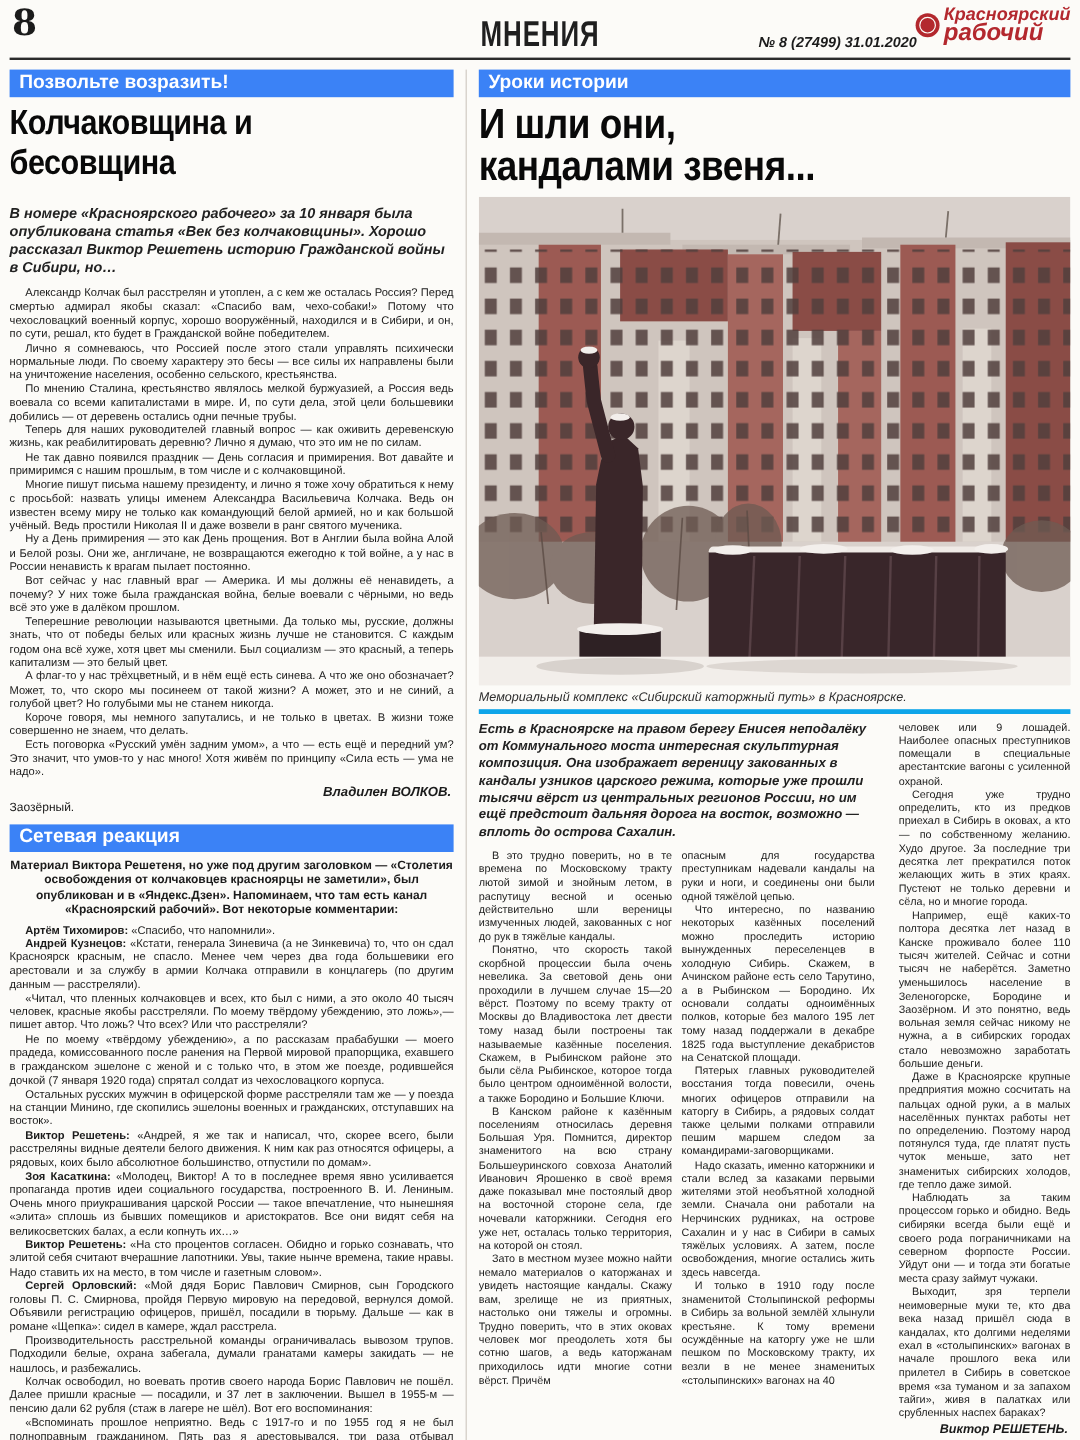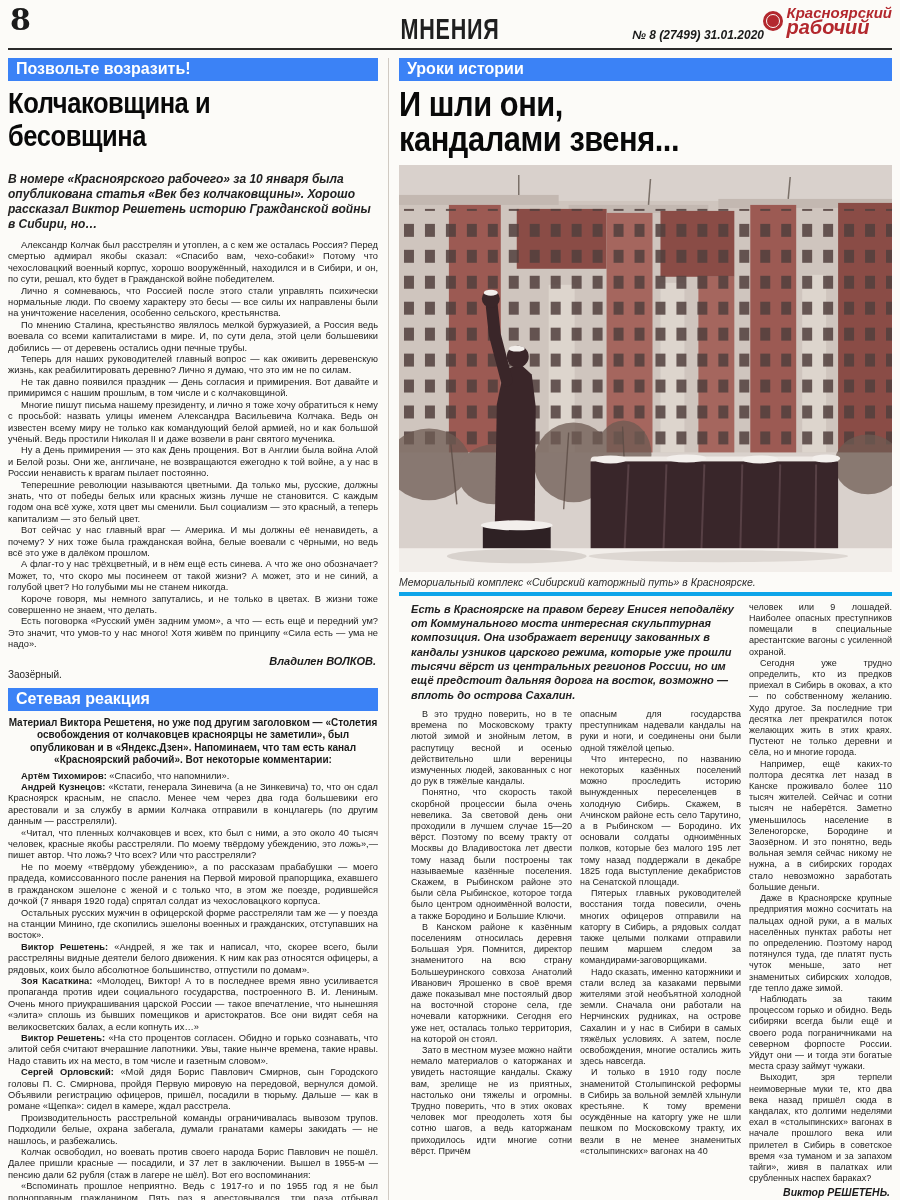--- a/index.html
+++ b/index.html
@@ -30,21 +30,21 @@
   .right-col h1 .hl{font-size:35px;line-height:.99;}
   .lede{font-weight:bold;font-style:italic;font-size:12px;line-height:1.25;margin:18px 0 8px;color:#222;}
   .body .p{margin:0;font-size:9.3px;line-height:11.4px;text-align:justify;text-indent:13px;}
   .sig{margin:4px 2px 0;font-weight:bold;font-style:italic;text-align:right;font-size:11px;}
   .loc{margin:2px 0 8px;font-size:10px;}
   .nr-intro{font-weight:bold;font-size:10px;line-height:12.5px;text-align:center;margin:2px 0 4px;}
   .body .p b{font-weight:bold;}
   
   figure{margin:2px 0 0;}
   figcaption{font-style:italic;font-size:10.5px;color:#2e2e2e;margin:4px 0 6px;padding-bottom:4px;border-bottom:4px solid #0ea5e9;}
-  .r-body{display:flex;gap:8px;margin-left:12px;}
+  .r-body{display:flex;gap:20px;}
   .r-left{width:330px;flex:0 0 auto;}
   .r-lede{font-weight:bold;font-style:italic;font-size:11px;line-height:1.3;margin:0 0 7px;color:#222;}
   .two-cols{display:flex;gap:8px;}
   .tc{width:161px;flex:0 0 auto;overflow:hidden;}
   .tc .p,.r-c3 .p{margin:0;font-size:9px;line-height:11.2px;text-align:justify;text-indent:11px;}
   .p.cont{text-indent:0;}
   .r-c3{flex:1;overflow:hidden;}
   .r-c3 .sig{font-size:10.5px;margin-top:2px;}
   .photo-svg{display:block;width:100%;height:auto;}
 </style>
@@ -74,22 +74,22 @@
       <p class="lede">В номере «Красноярского рабочего» за 10 января была опубликована статья «Век без колчаковщины». Хорошо рассказал Виктор Решетень историю Гражданской войны в Сибири, но…</p>
 
       <div class="body">
           <p class="p">Александр Колчак был расстрелян и утоплен, а с кем же осталась Россия? Перед смертью адмирал якобы сказал: «Спасибо вам, чехо-собаки!» Потому что чехословацкий военный корпус, хорошо вооружённый, находился и в Сибири, и он, по сути, решал, кто будет в Гражданской войне победителем.</p>
           <p class="p">Лично я сомневаюсь, что Россией после этого стали управлять психически нормальные люди. По своему характеру это бесы — все силы их направлены были на уничтожение населения, особенно сельского, крестьянства.</p>
           <p class="p">По мнению Сталина, крестьянство являлось мелкой буржуазией, а Россия ведь воевала со всеми капиталистами в мире. И, по сути дела, этой цели большевики добились — от деревень остались одни печные трубы.</p>
           <p class="p">Теперь для наших руководителей главный вопрос — как оживить деревенскую жизнь, как реабилитировать деревню? Лично я думаю, что это им не по силам.</p>
           <p class="p">Не так давно появился праздник — День согласия и примирения. Вот давайте и примиримся с нашим прошлым, в том числе и с колчаковщиной.</p>
           <p class="p">Многие пишут письма нашему президенту, и лично я тоже хочу обратиться к нему с просьбой: назвать улицы именем Александра Васильевича Колчака. Ведь он известен всему миру не только как командующий белой армией, но и как большой учёный. Ведь простили Николая II и даже возвели в ранг святого мученика.</p>
           <p class="p">Ну а День примирения — это как День прощения. Вот в Англии была война Алой и Белой розы. Они же, англичане, не возвращаются ежегодно к той войне, а у нас в России ненависть к врагам пылает постоянно.</p>
+          <p class="p">Вот сейчас у нас главный враг — Америка. И мы должны её ненавидеть, а почему? У них тоже была гражданская война, белые воевали с чёрными, но ведь всё это уже в далёком прошлом.</p>
           <p class="p">Теперешние революции называются цветными. Да только мы, русские, должны знать, что от победы белых или красных жизнь лучше не становится. С каждым годом она всё хуже, хотя цвет мы сменили. Был социализм — это красный, а теперь капитализм — это белый цвет.</p>
-          <p class="p">Вот сейчас у нас главный враг — Америка. И мы должны её ненавидеть, а почему? У них тоже была гражданская война, белые воевали с чёрными, но ведь всё это уже в далёком прошлом.</p>
           <p class="p">А флаг-то у нас трёхцветный, и в нём ещё есть синева. А что же оно обозначает? Может, то, что скоро мы посинеем от такой жизни? А может, это и не синий, а голубой цвет? Но голубыми мы не станем никогда.</p>
           <p class="p">Короче говоря, мы немного запутались, и не только в цветах. В жизни тоже совершенно не знаем, что делать.</p>
           <p class="p">Есть поговорка «Русский умён задним умом», а что — есть ещё и передний ум? Это значит, что умов-то у нас много! Хотя живём по принципу «Сила есть — ума не надо».</p>
         </div>
 
       <p class="sig">Владилен ВОЛКОВ.</p>
       <p class="loc">Заозёрный.</p>
 
       <div class="kicker-bar">Сетевая реакция</div>
       <p class="nr-intro">Материал Виктора Решетеня, но уже под другим заголовком — «Столетия освобождения от колчаковцев красноярцы не заметили», был опубликован и в «Яндекс.Дзен». Напоминаем, что там есть канал «Красноярский рабочий». Вот некоторые комментарии:</p>

